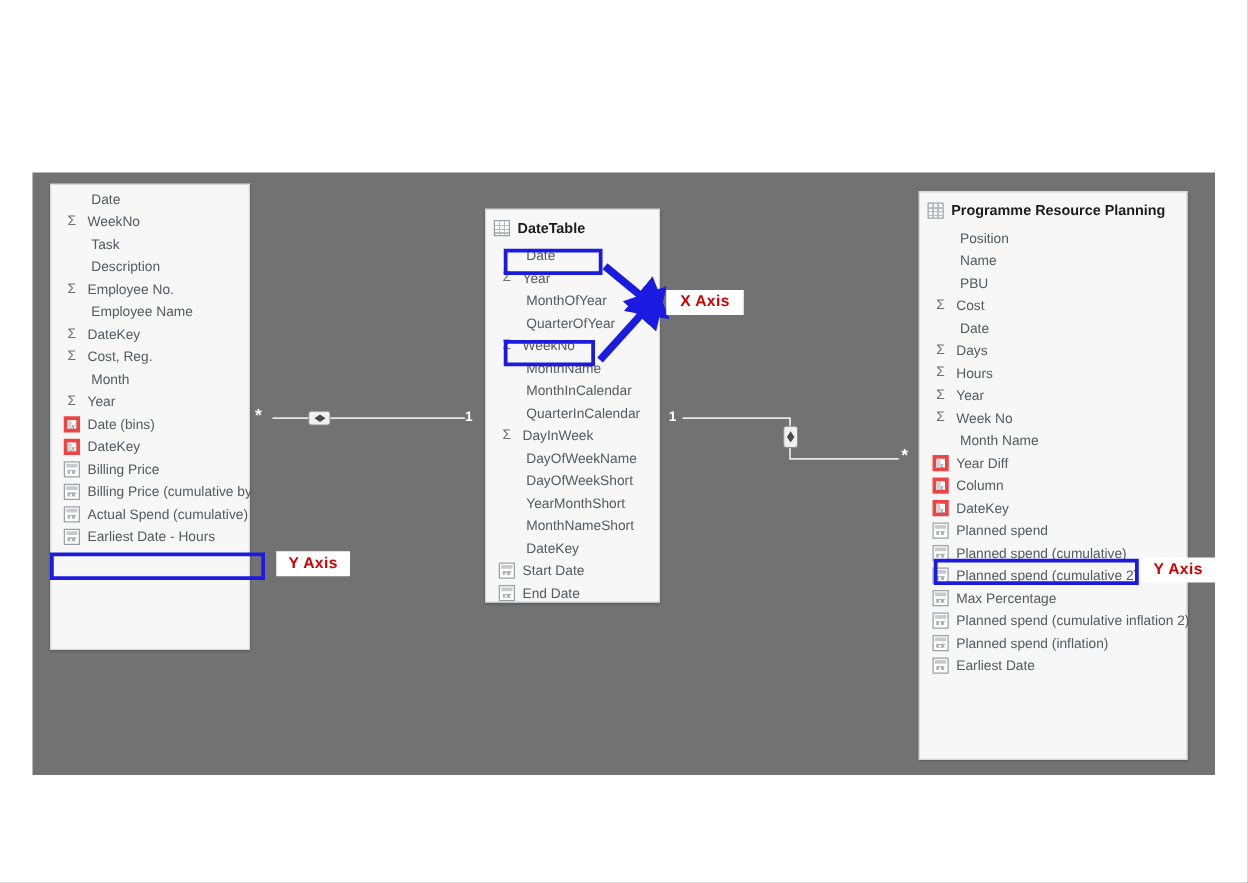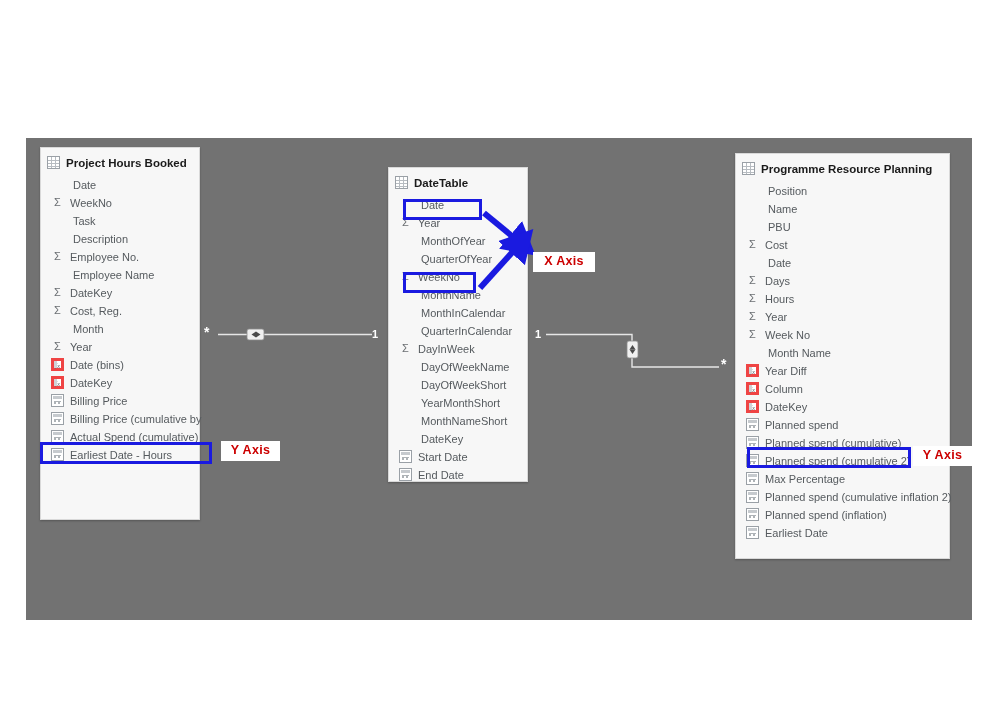--- a/index.html
+++ b/index.html
@@ -162,24 +162,20 @@
     height: 706px;
     pointer-events: none;
   }
 </style>
 </head>
 <body>
 
 <div id="canvas"></div>
 
 <div class="table-card" id="tbl0" style="left:40px; top:147px; width:160px; height:373px;">
-  <div class="hdr">
-    <span class="icon grid-icon"></span>
-    <span class="ttl">Project Hours Booked</span>
-  </div>
   <div class="fields" id="fields0">
       <div class="field noicon">
         <span class="fname">Date</span>
       </div>
       <div class="field">
         <span class="sigma">Σ</span>
         <span class="fname">WeekNo</span>
       </div>
       <div class="field noicon">
         <span class="fname">Task</span>
@@ -291,21 +287,21 @@
         <span class="icon measure-icon"></span>
         <span class="fname">Start Date</span>
       </div>
       <div class="field">
         <span class="icon measure-icon"></span>
         <span class="fname">End Date</span>
       </div>
     </div>
 </div>
 
-<div class="table-card" id="tbl2" style="left:735px; top:153px; width:215px; height:406px;">
+<div class="table-card" id="tbl2" style="left:735px; top:153px; width:215px; height:455px;">
   <div class="hdr">
     <span class="icon grid-icon"></span>
     <span class="ttl">Programme Resource Planning</span>
   </div>
   <div class="fields" id="fields2">
       <div class="field noicon">
         <span class="fname">Position</span>
       </div>
       <div class="field noicon">
         <span class="fname">Name</span>
@@ -412,15 +408,15 @@
 <span class="card-glyph star" style="left:204px; top:327px;">*</span>
 <span class="card-glyph" style="left:372px; top:329px;">1</span>
 <span class="card-glyph" style="left:535px; top:329px;">1</span>
 <span class="card-glyph star" style="left:721px; top:359px;">*</span>
 
 <div class="hl-box" style="left:40px;  top:442px; width:172px; height:22px;"></div>
 <div class="hl-box" style="left:403px; top:199px; width:79px;  height:21px;"></div>
 <div class="hl-box" style="left:403px; top:272px; width:73px;  height:21px;"></div>
 <div class="hl-box" style="left:747px; top:447px; width:164px; height:21px;"></div>
 
-<div class="axis-label" style="left:533px; top:232px; width:62px; height:20px;margin-top:20px;">X Axis</div>
+<div class="axis-label" style="left:533px; top:232px; width:62px; height:20px;">X Axis</div>
 <div class="axis-label" style="left:221px; top:441px; width:59px; height:20px;">Y Axis</div>
 <div class="axis-label" style="left:913px; top:446px; width:59px; height:20px;">Y Axis</div>
 
 </body></html>

